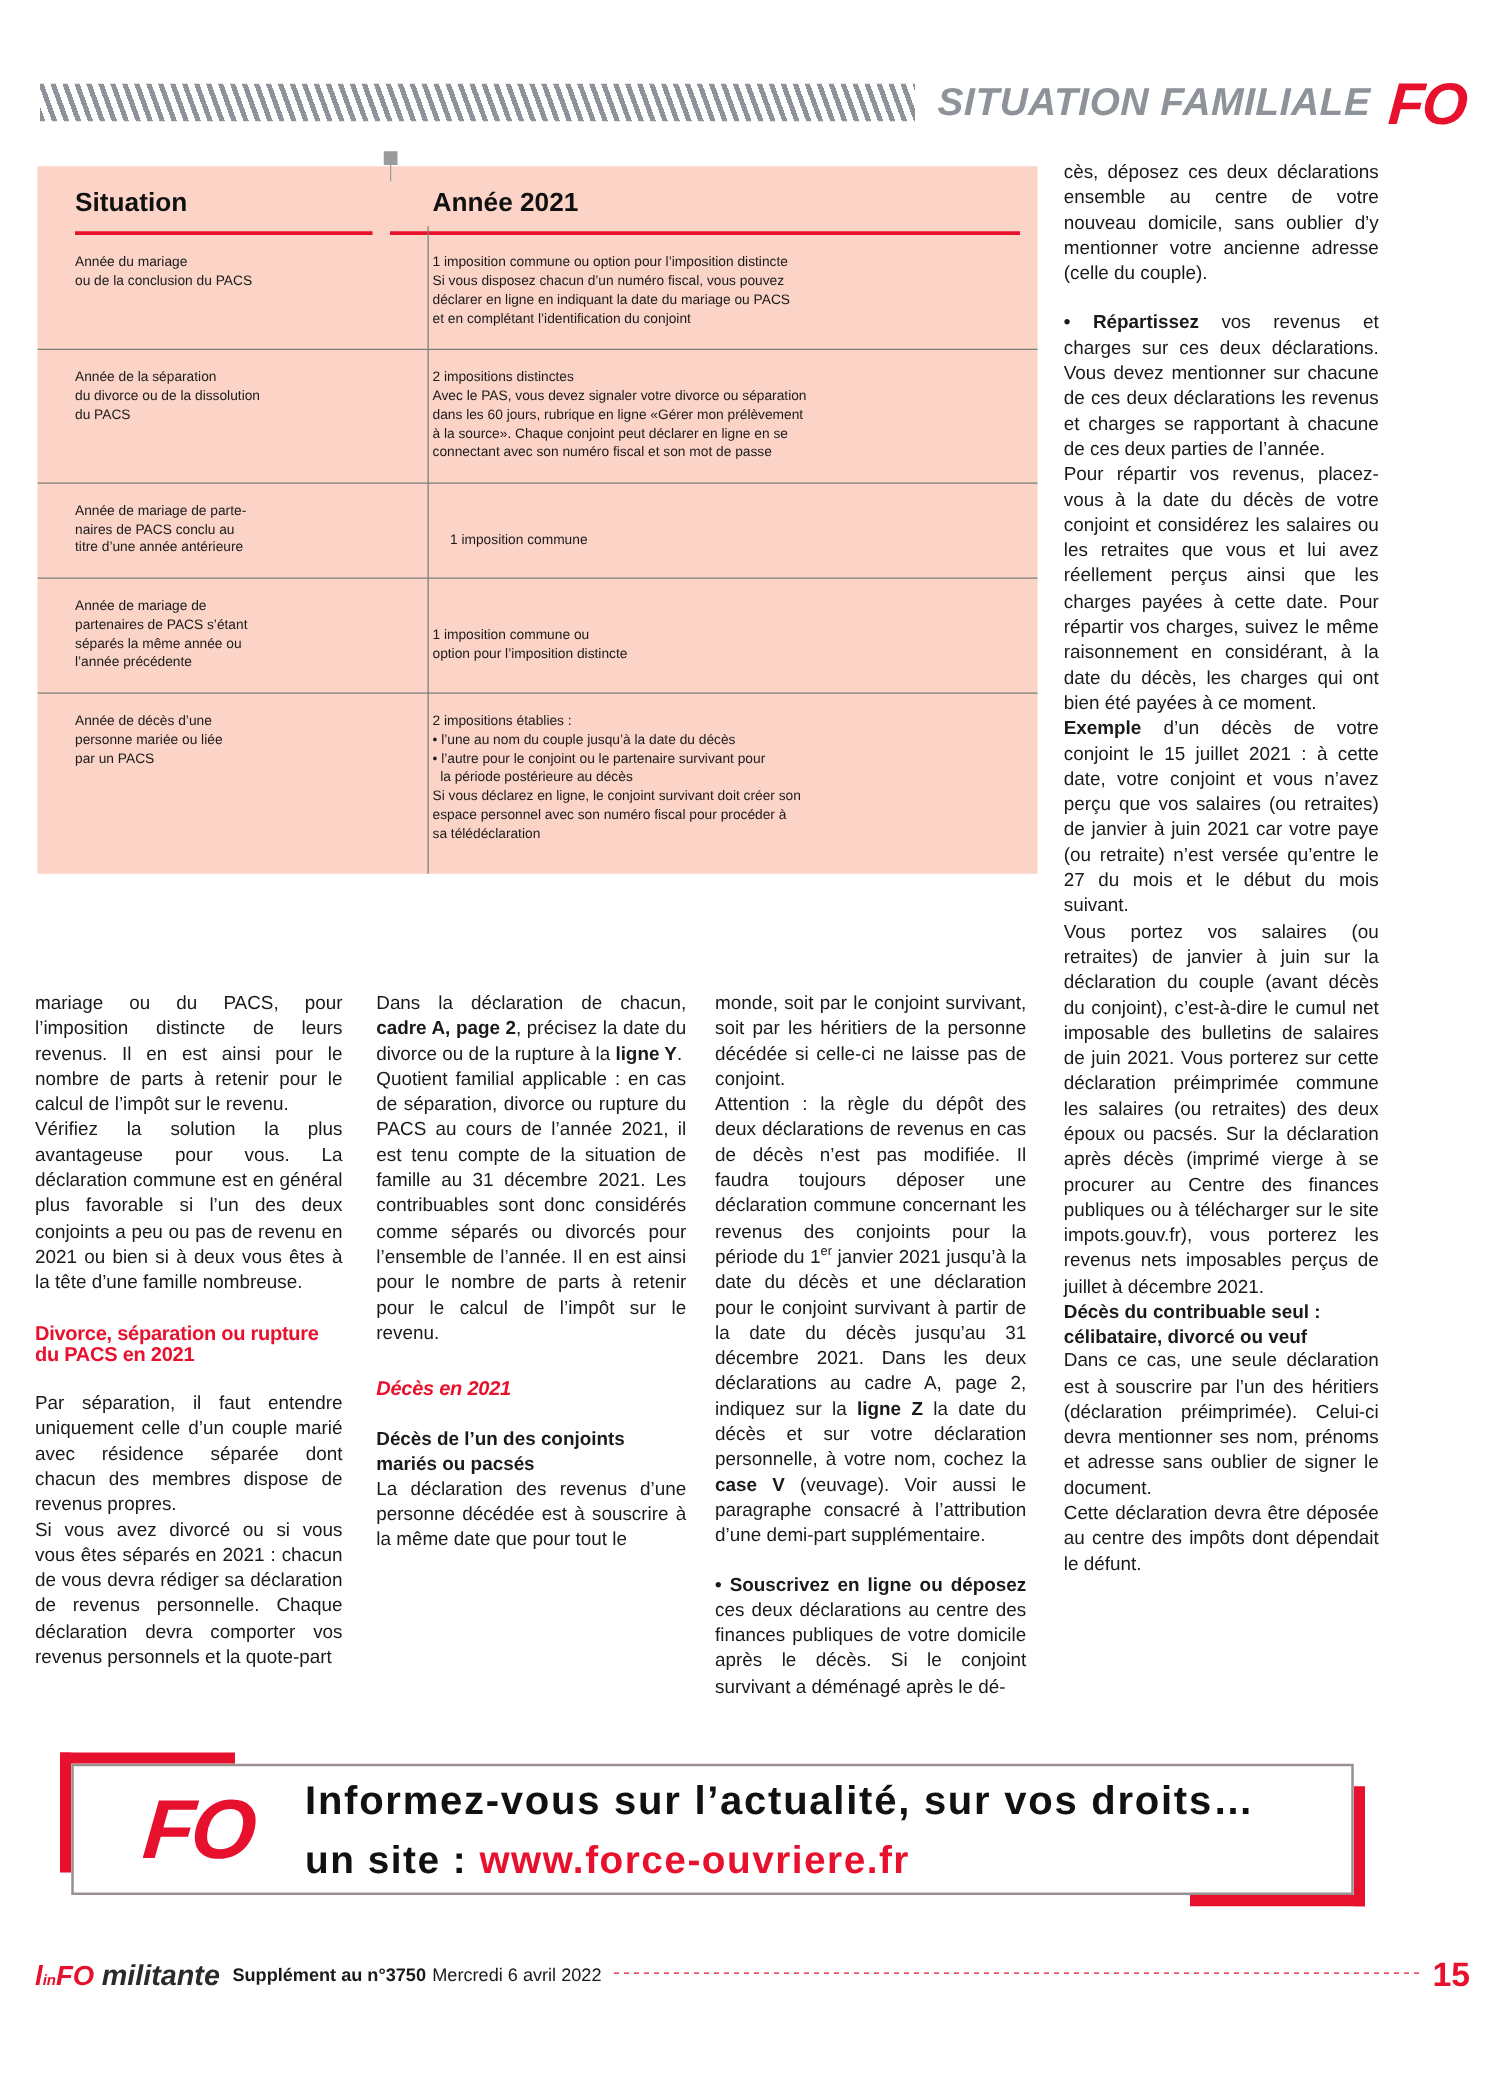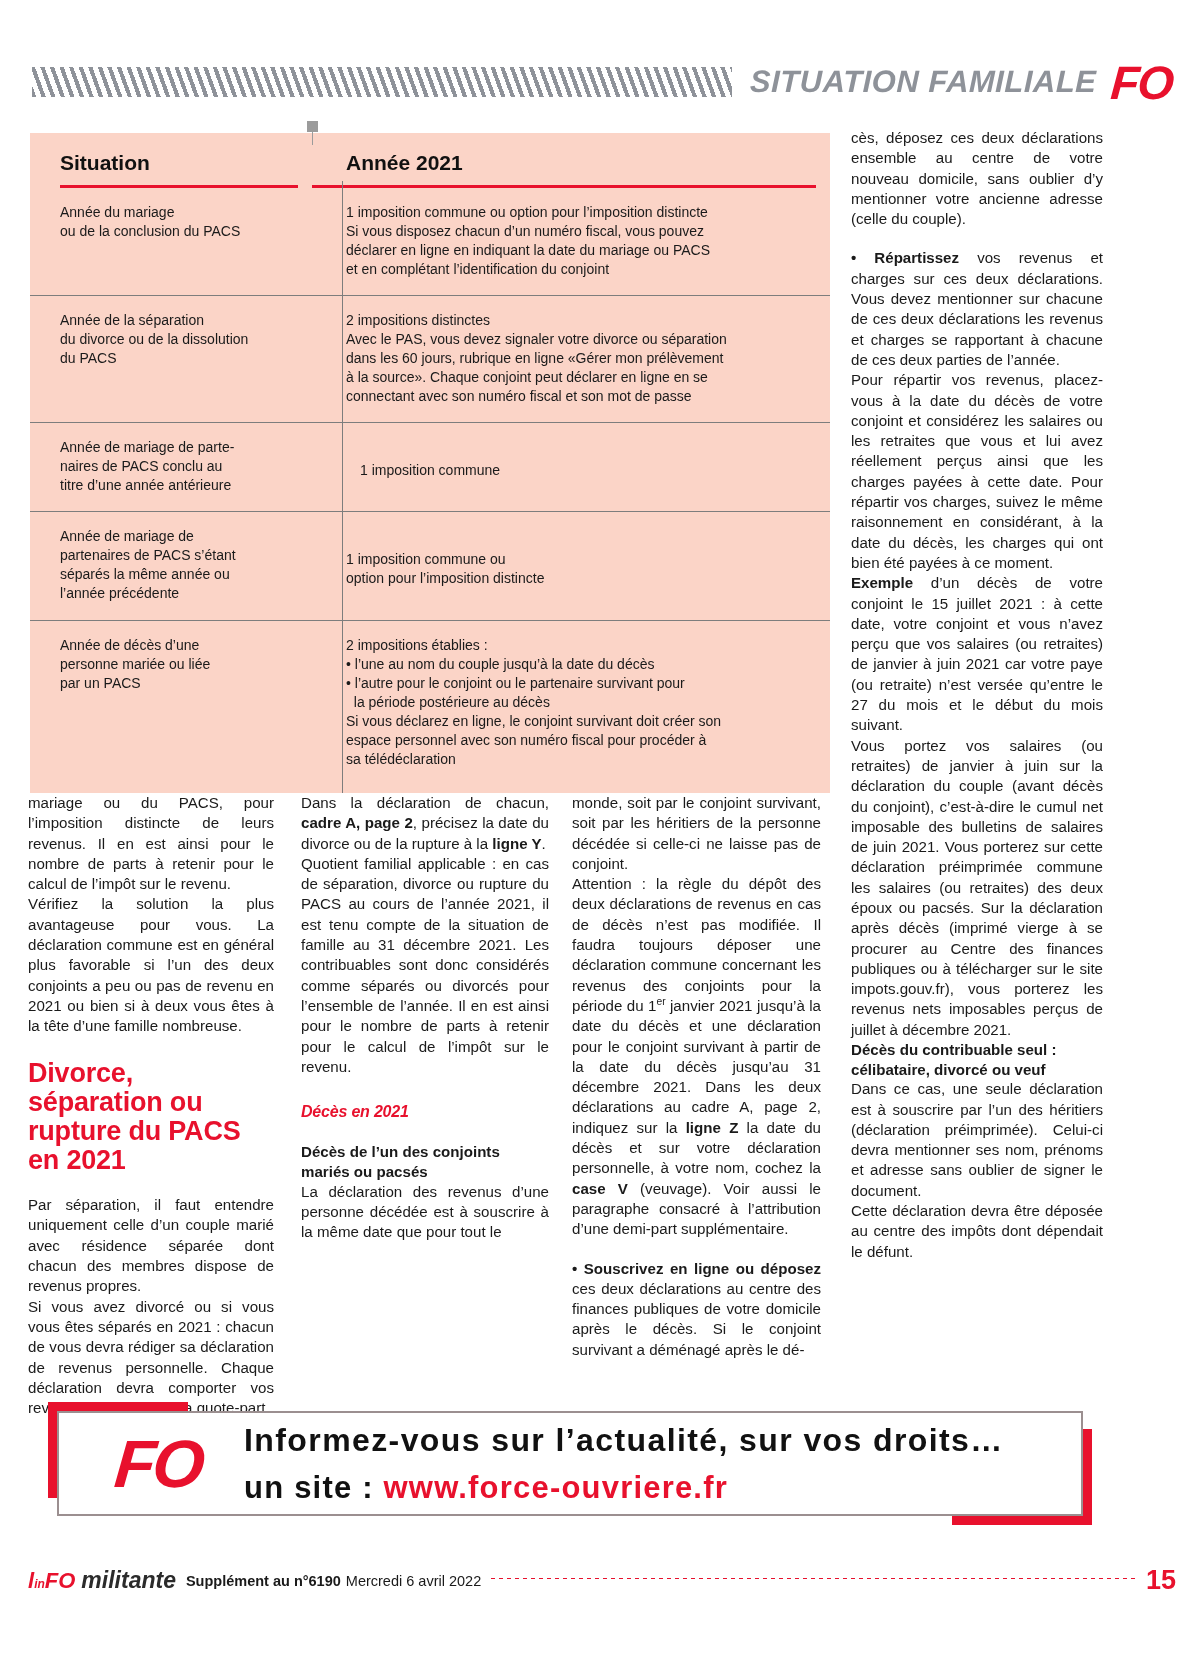--- a/index.html
+++ b/index.html
@@ -54,21 +54,21 @@
   .th-row th {
     padding:18px 0 10px 0;
     font-size:21px; font-weight:bold; color:#111;
   }
   .th-row th.c1 { padding-left:30px; }
   .th-row th.c2 { padding-left:34px; }
   .redline td { padding:0; }
   .redline .bar { height:3px; background:#e8112d; margin:0 14px 0 30px; }
   .redline .bar2 { height:3px; background:#e8112d; margin:0 14px 0 0px; }
   .body-row td {
-    font-size:14px; line-height:1.36; color:#1a1a1a;
+    font-size:11px; line-height:1.36; color:#1a1a1a;
     padding:15px 14px 16px 0;
     border-top:1.4px solid #7d7d7d;
     margin-left:36px;
   }
   .body-row td.c1 { padding-left:30px; padding-right:18px; }
   .body-row td.c2 { padding-left:34px; }
   .body-row.first td { border-top:none; }
   .vdiv {
     position:absolute; left:312px; top:48px; bottom:0; width:1.4px;
     background:#7d7d7d;
@@ -81,21 +81,21 @@
     font-size:15.1px; line-height:1.345;
     text-align:justify; color:#1a1a1a;
     -webkit-hyphens:none; hyphens:none;
   }
   #col1 { left:28px;  top:793px; width:246px; }
   #col2 { left:301px; top:793px; width:248px; }
   #col3 { left:572px; top:793px; width:249px; }
   #col4 { left:851px; top:128px; width:252px; }
   .colbox p { margin:0; }
   .redhead {
-    color:#e8112d; font-weight:bold; font-size:27px;
+    color:#e8112d; font-weight:bold; font-size:16px;
     line-height:1.08; margin:22px 0 20px 0; text-align:left;
     letter-spacing:-0.2px;
   }
   .redhead.small { font-size:16px; margin:26px 0 22px 0;font-style:italic; }
   .subhead {
     font-weight:bold; margin:20px 0 0 0; text-align:left;
     line-height:1.3;
   }
   b, strong { font-weight:bold; }
   sup { font-size:0.68em; vertical-align:super; line-height:0; }
@@ -315,17 +315,17 @@
     <div class="banner-lines">
       <div class="banner-l1">Informez-vous sur l’actualité, sur vos droits…</div>
       <div class="banner-l2"><span>un site : </span><span class="url">www.force-ouvriere.fr</span></div>
     </div>
   </div>
 </div>
 
 <div class="footer">
   <div class="foot-logo"><span class="slash">l</span><span class="tiny">in</span><span>FO</span></div>
   <div class="foot-mil">militante</div>
-  <div class="foot-sup">Supplément au n°6190</div>
+  <div class="foot-sup">Supplément au n°3750</div>
   <div class="foot-date">Mercredi 6 avril 2022</div>
   <div class="foot-dots"></div>
   <div class="foot-page">15</div>
 </div>
 
 </body></html>

